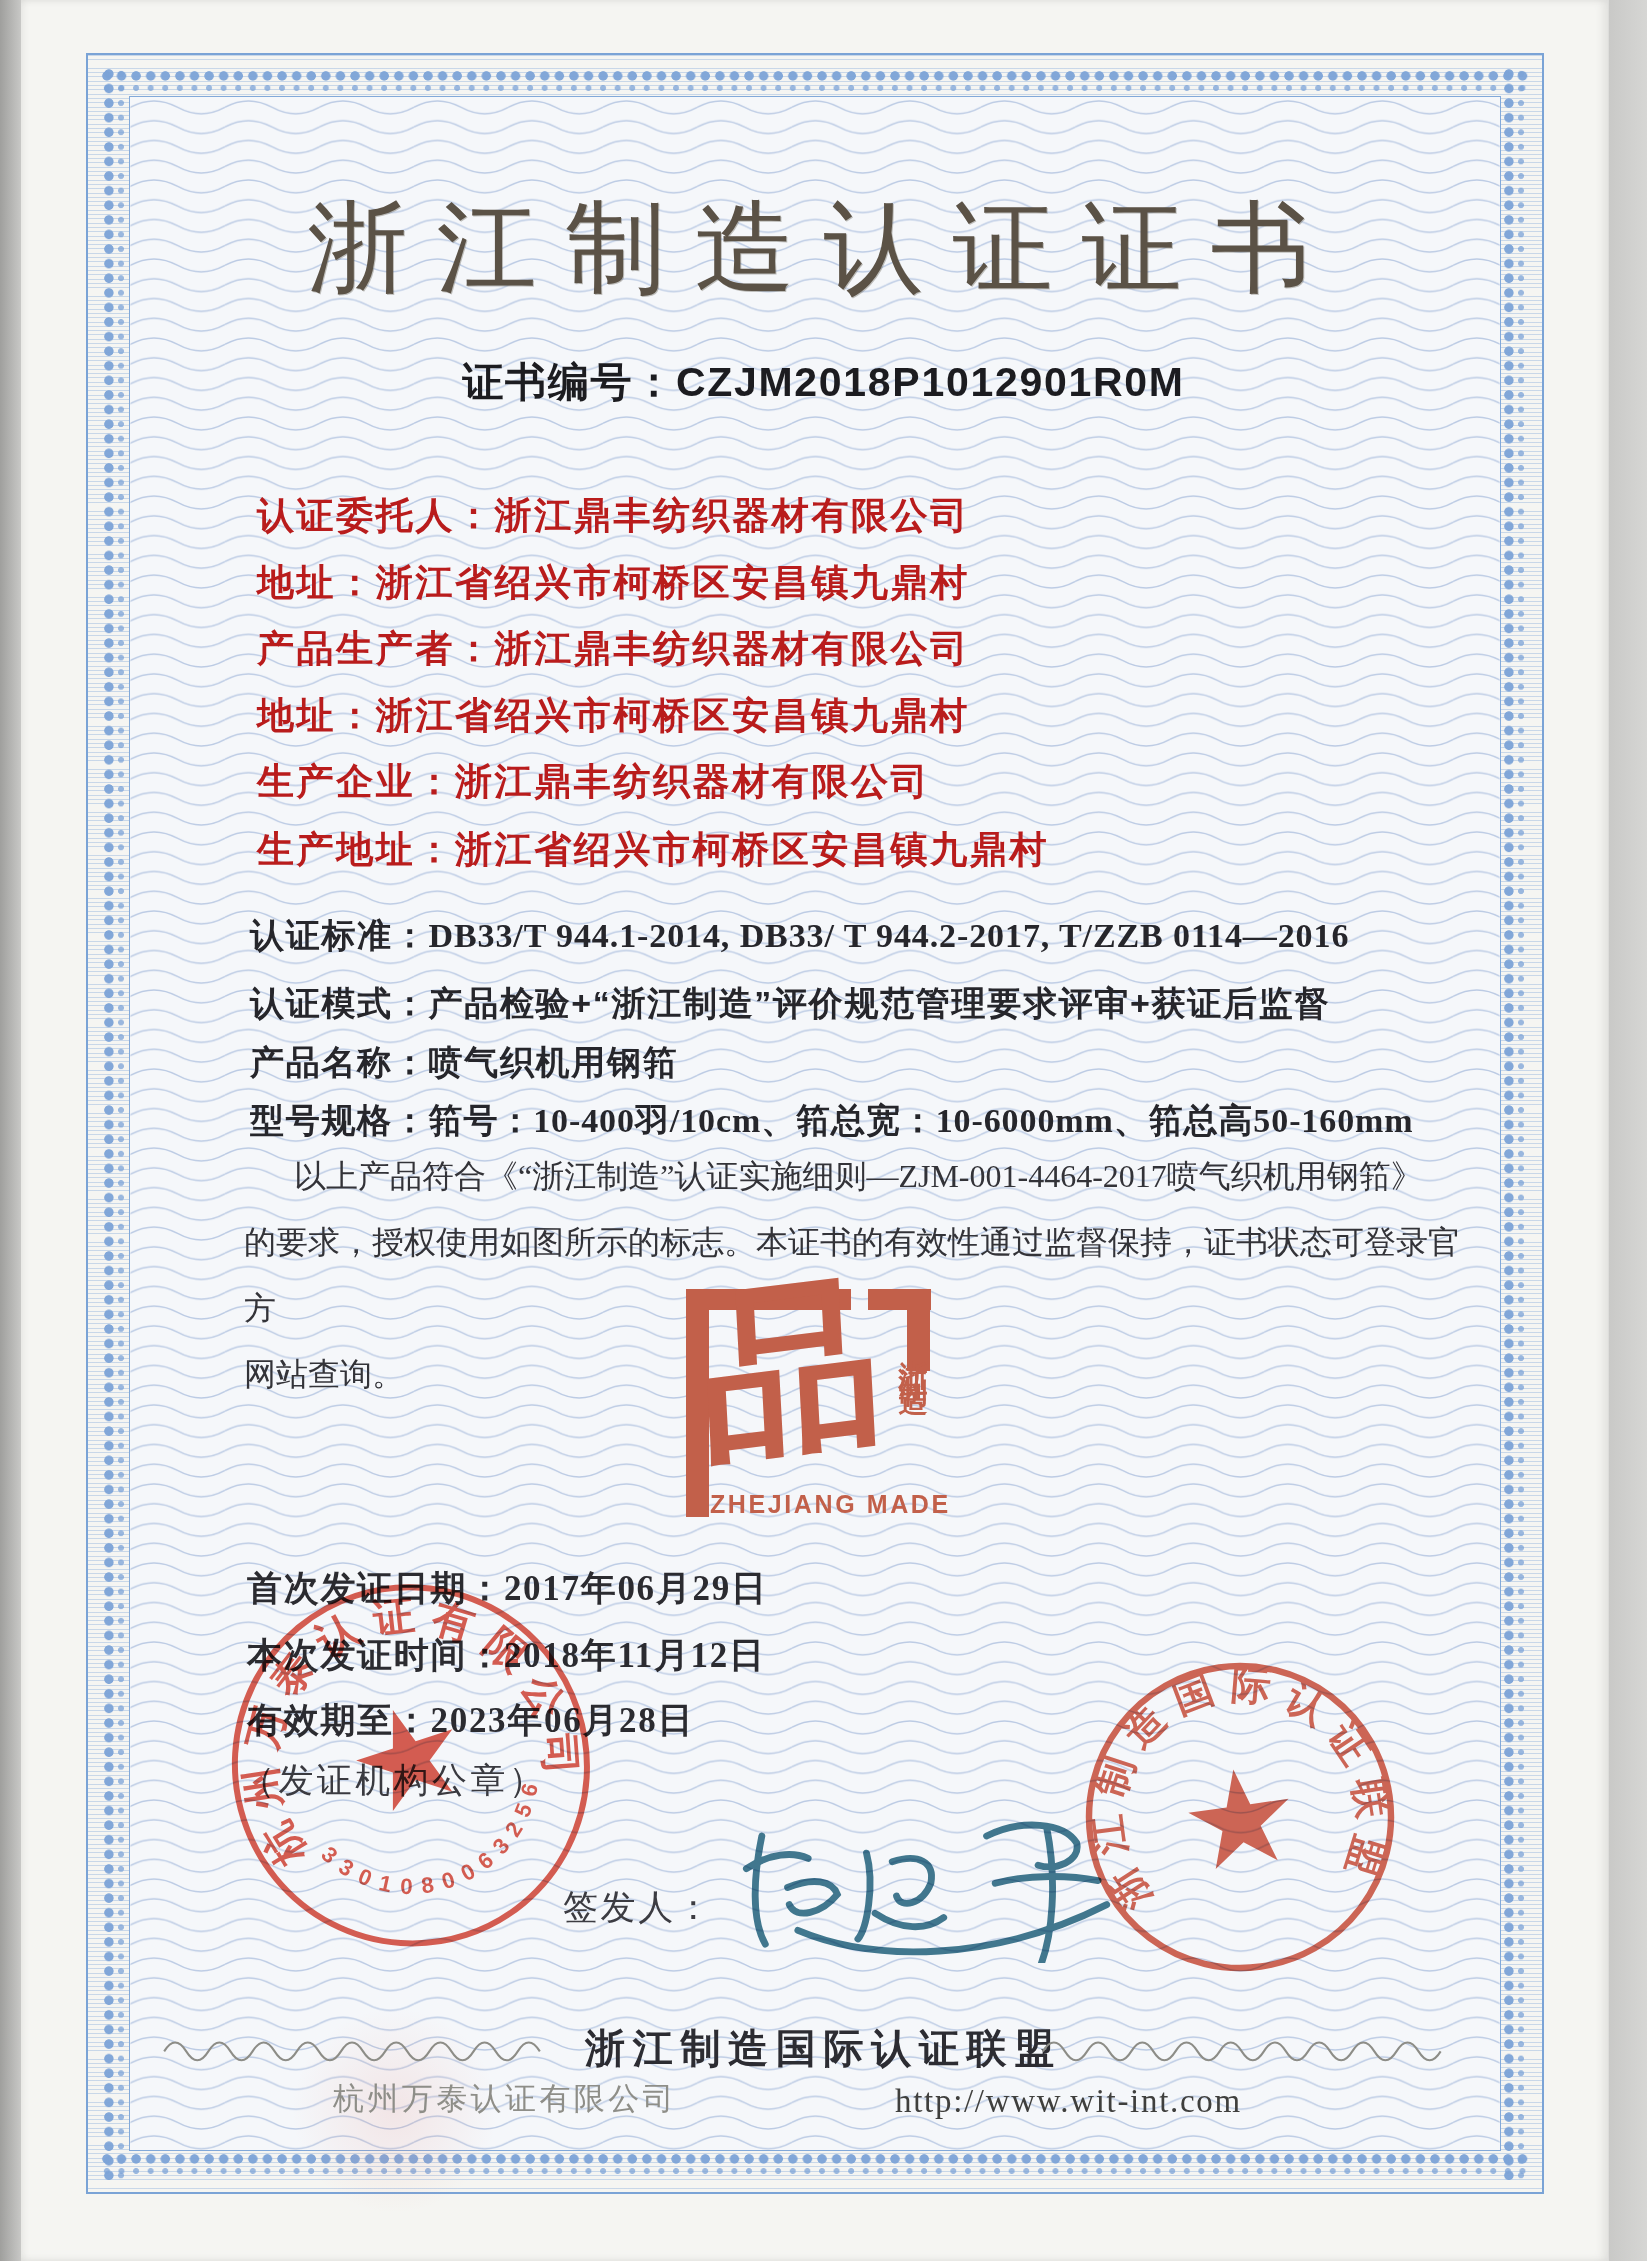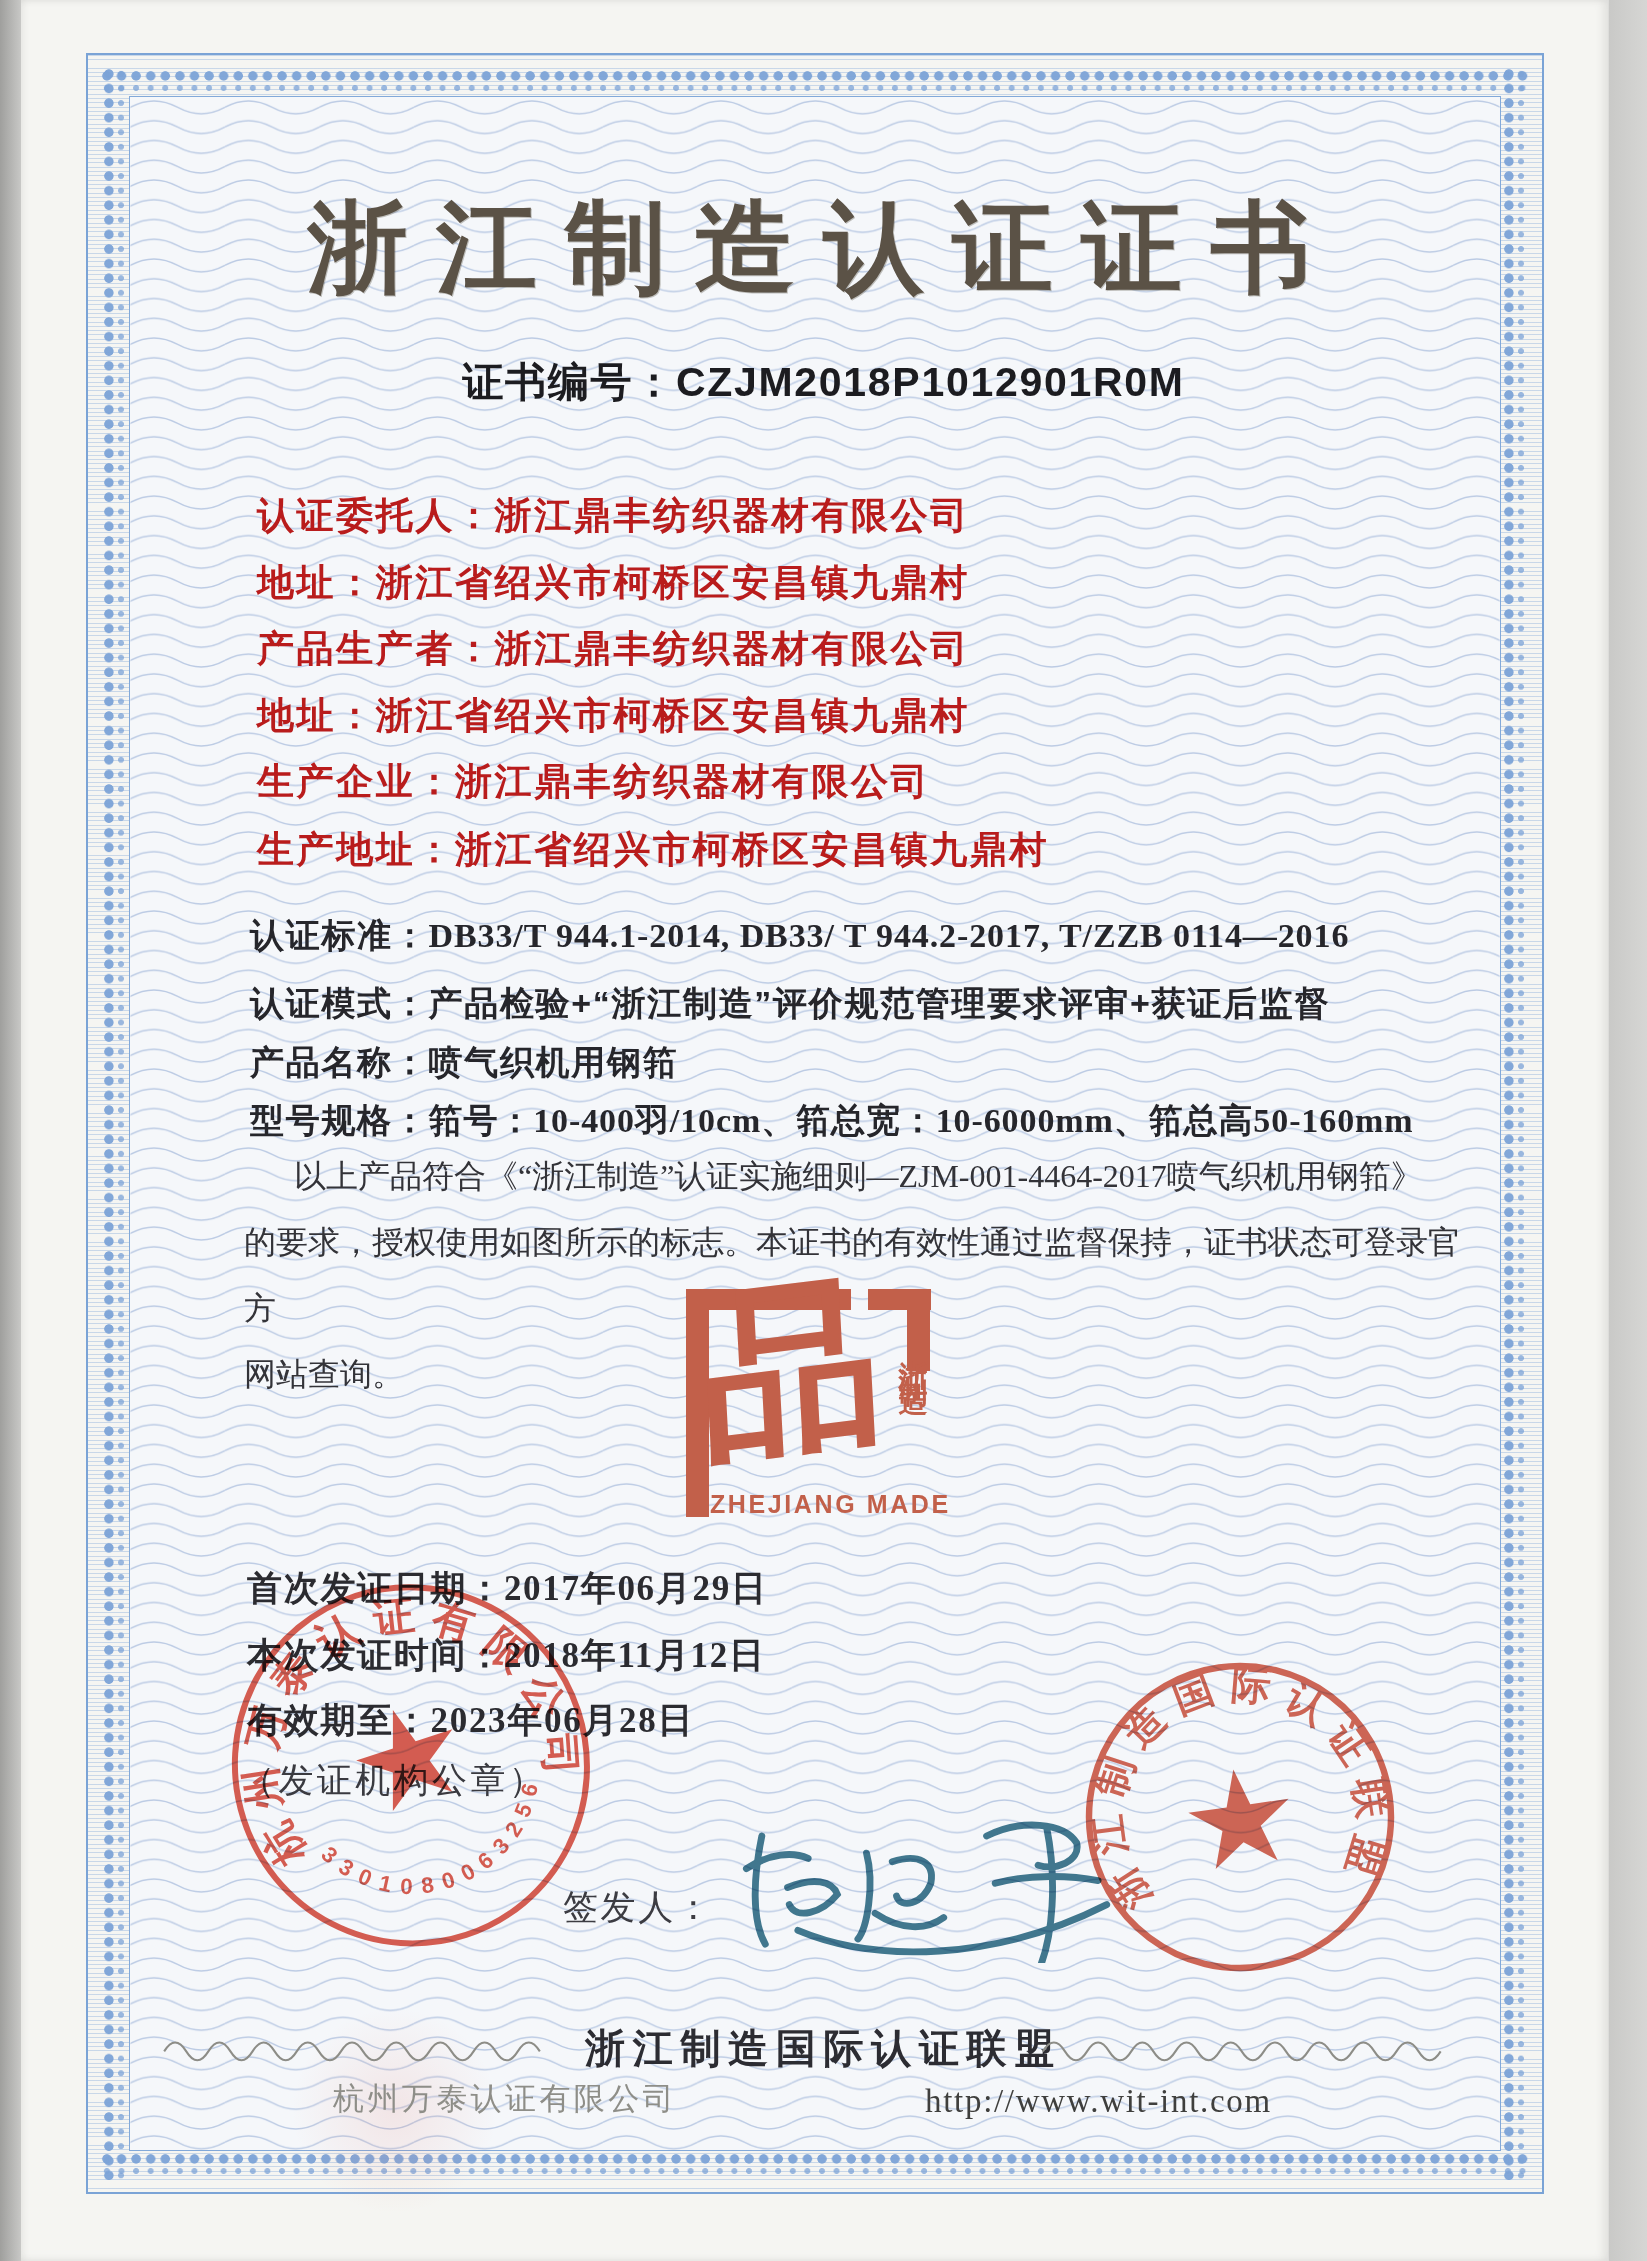--- a/index.html
+++ b/index.html
@@ -31,21 +31,21 @@
         radial-gradient(circle at 6.9px 6.9px, rgba(124,163,215,.95) 4.3px, transparent 5.1px),
         radial-gradient(circle at 19px 6.9px, rgba(124,163,215,.75) 2.6px, transparent 3.4px);
         background-size:26px 14.6px;}
   .interior{position:absolute;left:41px;top:41px;right:41px;bottom:41px;
         border:1.7px solid #82a9d9;background:#f5f7fa;}
   .interior svg{display:block;width:100%;height:100%;}
 
   
   .layer{position:absolute;left:0;top:0;width:1647px;height:2261px;pointer-events:none;}
   .title{position:absolute;left:0;right:0;top:182px;text-align:center;
-        font-family:"DejaVu Serif","Liberation Serif",serif;font-weight:bold;
+        font-family:"DejaVu Serif","Liberation Serif",serif;font-weight:normal;
         font-size:100px;letter-spacing:29px;color:#5b5246;
         text-shadow:0.9px 0.9px 0 rgba(90,82,70,.35);}
   .certno{position:absolute;left:0;right:0;top:355px;text-align:center;
         font-size:41px;font-weight:bold;color:#1c1c20;letter-spacing:1.7px;}
   .fieldline{position:absolute;left:257px;font-size:37px;font-weight:bold;color:#b91c1c;
         letter-spacing:2.6px;white-space:nowrap;}
   .specline{position:absolute;left:250px;font-size:34px;color:#26262b;white-space:nowrap;}
   .specline .lab{font-weight:bold;letter-spacing:1.7px;text-align:right;}
   .specline .val{font-family:"Liberation Serif",serif;font-weight:600;letter-spacing:0.9px;margin-top:48px;}
   .para{position:absolute;left:244px;width:1244px;top:1143px;
@@ -66,21 +66,21 @@
   .dateline{position:absolute;left:247px;font-family:"Liberation Serif",serif;
         font-size:35px;font-weight:600;color:#2b2b30;letter-spacing:1.7px;white-space:nowrap;}
   .sealnote{position:absolute;left:240px;top:1757px;font-family:"Liberation Serif",serif;
         font-size:35px;color:#3a3a40;letter-spacing:3.4px;}
   .signer{position:absolute;left:563px;top:1884px;font-size:35px;color:#3c3c42;letter-spacing:2.6px;}
 
   .banner{position:absolute;left:0;right:0;top:2021px;text-align:center;
         font-size:40px;font-weight:bold;color:#2c2c32;letter-spacing:7.7px;}
   .flourish{position:absolute;top:2031px;}
   .footer-org{position:absolute;left:333px;top:2078px;font-size:31px;color:#8e8e88;letter-spacing:3.4px;}
-  .footer-url{position:absolute;left:925px;top:2083px;font-family:"Liberation Serif",serif;
+  .footer-url{position:absolute;left:895px;top:2083px;font-family:"Liberation Serif",serif;
         font-size:33px;color:#3f3f3d;letter-spacing:1.7px;text-align:right;}
 
   .seal{position:absolute;mix-blend-mode:multiply;opacity:.88;}
   .sig{position:absolute;left:736px;top:1800px;mix-blend-mode:multiply;}
   .smudge{position:absolute;left:283px;top:1999px;width:223px;height:223px;border-radius:50%;
         background:radial-gradient(circle, rgba(223,120,108,.14), transparent 65%);}
 </style>
 </head>
 <body>
 

